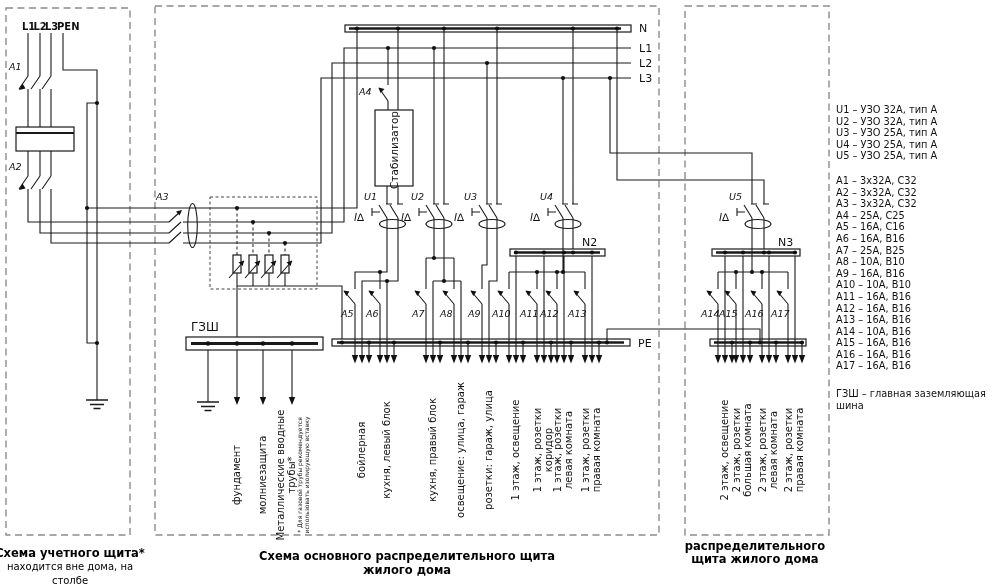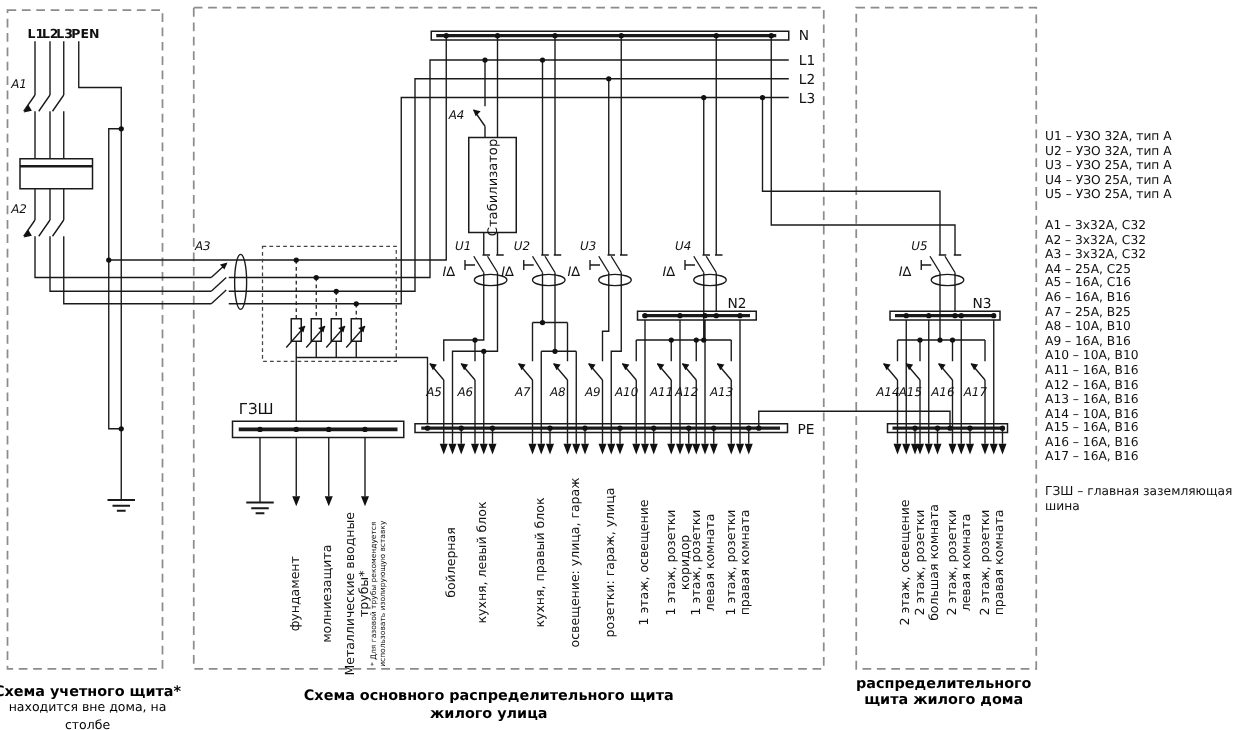--- a/index.html
+++ b/index.html
@@ -310,23 +310,23 @@
     <span>Металлические вводные</span>
     <span>трубы*</span>
     <span class="note">* Для газовой трубы рекомендуется</span>
     <span class="note">использовать изолирующую вставку</span>
   </div>
 
   <div class="cap" style="left:-10px;top:546px;width:160px;">
     <div>Схема учетного щита*</div>
     <div class="sub">находится вне дома, на столбе</div>
   </div>
-  <div class="cap" style="left:141px;top:549px;width:500px;">
+  <div class="cap" style="left:157px;top:549px;width:500px;">
     <div>Схема основного распределительного щита</div>
-    <div>жилого улица</div>
+    <div>жилого дома</div>
   </div>
   <div class="cap" style="left:675px;top:540px;width:160px;line-height:13px;">
     <div>распределительного</div>
     <div>щита жилого дома</div>
   </div>
 
   <div id="legend">
     <div>
         <div class="legend-line">U1 – УЗО 32А, тип А</div>
         <div class="legend-line">U2 – УЗО 32А, тип А</div>

